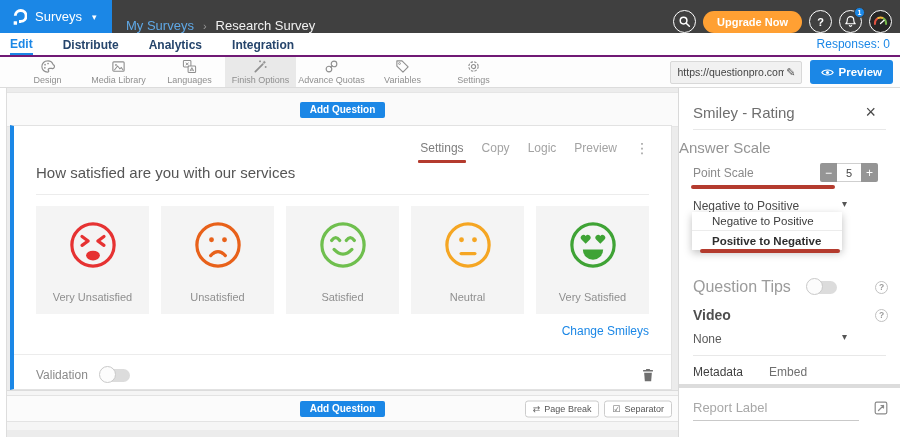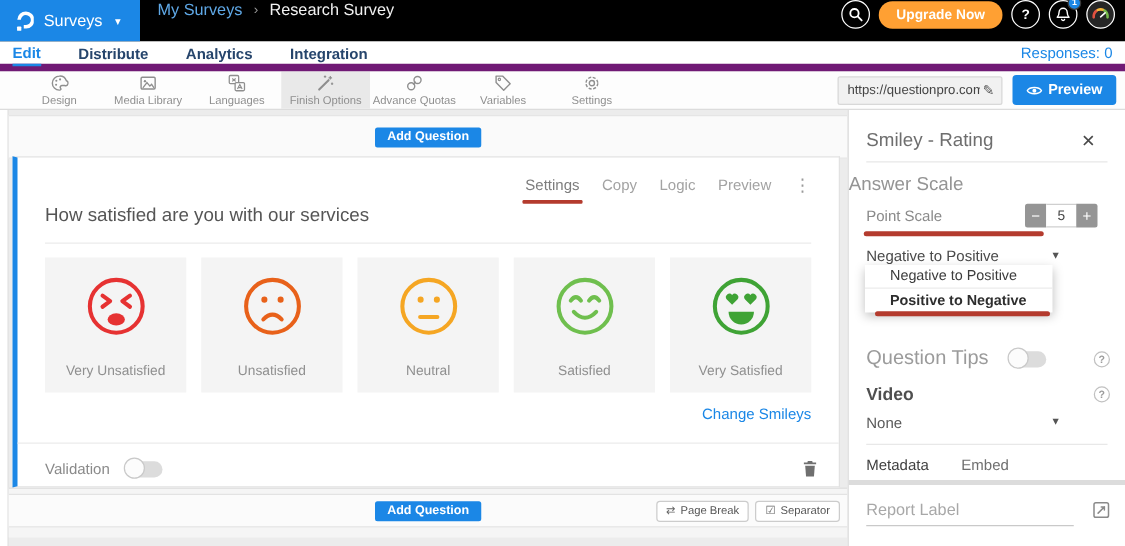--- a/index.html
+++ b/index.html
@@ -2,22 +2,22 @@
 <html><head>
 <meta charset="utf-8">
 <style>
   html,body{margin:0;padding:0;background:#ddd;}
   .stage{position:relative;width:900px;height:437px;background:#ececec;
     font-family:"Liberation Sans",sans-serif;overflow:hidden;
     -webkit-font-smoothing:antialiased;}
   .stage *{box-sizing:border-box;}
 
   
-  .topbar{position:absolute;top:0;left:0;right:0;height:33px;background:#000000;
-    display:flex;align-items:flex-start;z-index:30;}
+  .topbar{position:absolute;top:0;left:0;right:0;height:33px;background:#404040;
+    display:flex;align-items:flex-end;z-index:30;}
   .logo-block{width:112px;height:33px;background:#1b87e6;display:flex;align-items:center;
     gap:8px;padding:0 10px;cursor:pointer;}
   .app-menu-label{color:#fff;font-size:13px;}
   .caret-w{color:#fff;font-size:9px;margin-left:2px;}
   .breadcrumb{display:flex;align-items:center;gap:9px;margin-left:14px;font-size:13px;}
   .bc-link{color:#5fa8e6;cursor:pointer;}
   .bc-sep{color:#9a9a9a;font-size:11px;}
   .bc-current{color:#f1f1f1;}
   .topbar-right{margin-left:auto;display:flex;align-items:center;gap:7px;padding-right:8px;}
   .circle-btn{width:23px;height:23px;border:1.5px solid #fff;border-radius:50%;
@@ -26,21 +26,21 @@
   .upgrade-btn{height:22px;background:#ffa033;color:#fff;font-weight:bold;font-size:11px;
     border-radius:11px;padding:0 14px;display:flex;align-items:center;cursor:pointer;}
   .badge{position:absolute;top:-4px;right:-4px;width:11px;height:11px;border-radius:50%;
     background:#1b87e6;border:1px solid #3a3a3a;color:#fff;font-size:7px;font-weight:bold;
     display:flex;align-items:center;justify-content:center;}
   .avatar{width:23px;height:23px;border-radius:50%;border:1.5px solid #fff;background:#262626;
     display:flex;align-items:center;justify-content:center;cursor:pointer;flex:0 0 auto;}
 
   
   .navrow{position:absolute;top:33px;left:0;right:0;height:24px;background:#fff;
-    border-bottom:6px solid #701a75;display:flex;align-items:center;padding:0 10px;z-index:29;}
+    border-bottom:2px solid #701a75;display:flex;align-items:center;padding:0 10px;z-index:29;}
   .nav-tab{font-size:12px;font-weight:bold;color:#26456c;margin-right:30px;cursor:pointer;
     padding:3px 0 2px;}
   .nav-tab.active{color:#1b87e6;border-bottom:2px solid #1b87e6;}
   .responses{margin-left:auto;color:#1b87e6;font-size:12px;}
 
   
   .toolbar{position:absolute;top:57px;left:0;right:0;height:31px;background:#fdfdfd;
     border-bottom:1px solid #dcdcdc;display:flex;align-items:stretch;padding-left:12px;z-index:28;}
   .tool{width:71px;display:flex;flex-direction:column;align-items:center;justify-content:center;
     gap:1px;cursor:pointer;}
@@ -325,41 +325,41 @@
             </g>
             <g fill="#e8611a">
               <circle cx="24" cy="25.5" r="3"></circle>
                 <circle cx="40" cy="25.5" r="3"></circle>
             </g>
           </svg>
           <span class="smiley-label">Unsatisfied</span>
         </div>
         <div class="smiley-card">
           <svg width="52" height="52" viewBox="0 0 64 64">
-            <g fill="none" stroke-width="4" stroke-linecap="round" stroke="#f5a623">
-              <circle cx="32" cy="32" r="26"></circle>
-              <path d="M23.5 42.5 H40.5"></path>
-            </g>
-            <g fill="#f5a623">
-              <circle cx="24" cy="25.5" r="3"></circle>
-                <circle cx="40" cy="25.5" r="3"></circle>
-            </g>
-          </svg>
-          <span class="smiley-label">Neutral</span>
-        </div>
-        <div class="smiley-card">
-          <svg width="52" height="52" viewBox="0 0 64 64">
             <g fill="none" stroke-width="4" stroke-linecap="round" stroke="#6fbf4e">
               <circle cx="32" cy="32" r="26"></circle>
               <path d="M18 26.5 Q23 19.5 28 26.5"></path>
               <path d="M36 26.5 Q41 19.5 46 26.5"></path>
               <path d="M21 37.5 Q32 49 43 37.5"></path>
             </g>
           </svg>
           <span class="smiley-label">Satisfied</span>
+        </div>
+        <div class="smiley-card">
+          <svg width="52" height="52" viewBox="0 0 64 64">
+            <g fill="none" stroke-width="4" stroke-linecap="round" stroke="#f5a623">
+              <circle cx="32" cy="32" r="26"></circle>
+              <path d="M23.5 42.5 H40.5"></path>
+            </g>
+            <g fill="#f5a623">
+              <circle cx="24" cy="25.5" r="3"></circle>
+                <circle cx="40" cy="25.5" r="3"></circle>
+            </g>
+          </svg>
+          <span class="smiley-label">Neutral</span>
         </div>
         <div class="smiley-card">
           <svg width="52" height="52" viewBox="0 0 64 64">
             <g fill="none" stroke-width="4" stroke="#3fa335">
               <circle cx="32" cy="32" r="26"></circle>
             </g>
             <g fill="#3fa335">
               <path transform="translate(23,24)" d="M0 6.5 L-5.2 1.3 A3.3 3.3 0 0 1 0 -3.2 A3.3 3.3 0 0 1 5.2 1.3 Z"></path>
               <path transform="translate(41,24)" d="M0 6.5 L-5.2 1.3 A3.3 3.3 0 0 1 0 -3.2 A3.3 3.3 0 0 1 5.2 1.3 Z"></path>
               <path d="M19.5 37.5 h25 a12.5 12.5 0 0 1 -25 0 z"></path>

